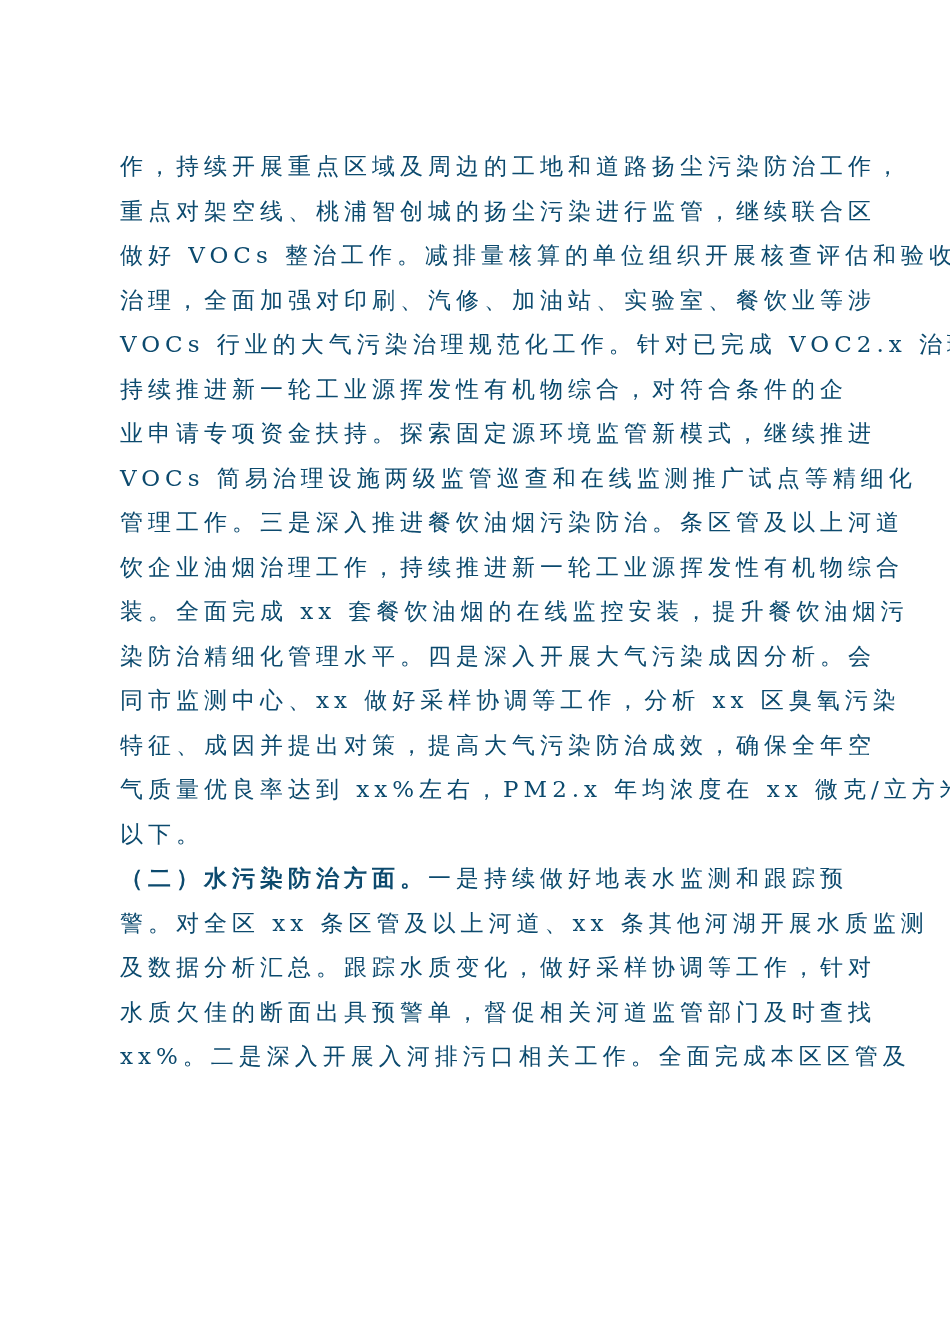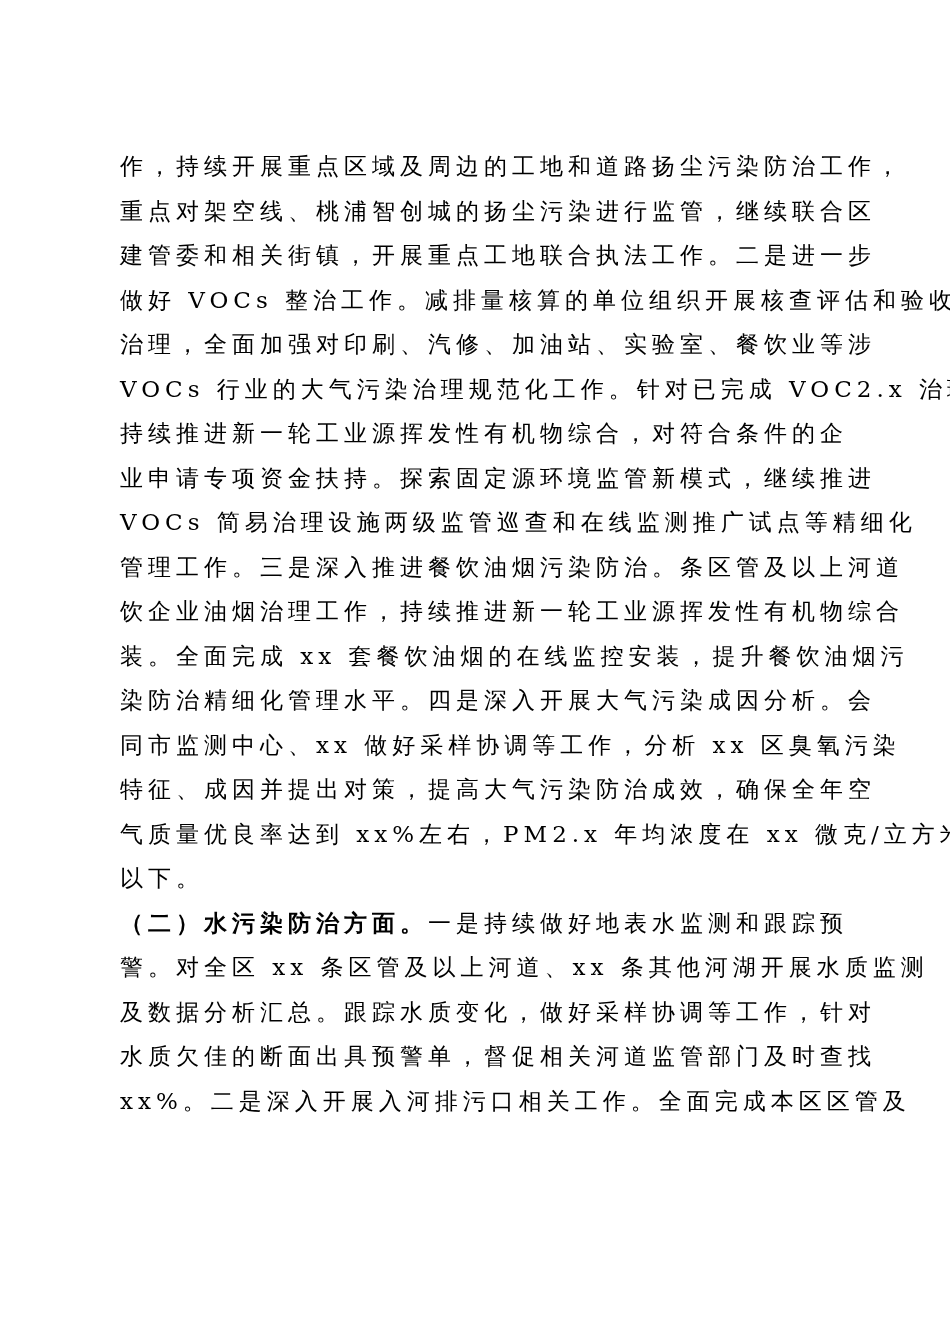--- a/index.html
+++ b/index.html
@@ -21,21 +21,21 @@
     height: 1344px;
     background: #ffffff;
   }
   .text-block {
     position: absolute;
     left: 120px;
     top: 144px;
     width: 720px;
     font-family: "DejaVu Serif", "Liberation Serif", serif;
     font-size: 23px;
-    color: #000000;
+    color: #0c4a6e;
   }
   .line {
     height: 44.5px;
     line-height: 44.5px;
     white-space: nowrap;
     letter-spacing: 5px;
   }
   .line.indent {
     padding-left: 0;
   }
@@ -45,21 +45,20 @@
 </style>
 </head>
 <body>
 
 <div class="page">
   <div class="text-block">
 
     <div>
       <div class="line">作，持续开展重点区域及周边的工地和道路扬尘污染防治工作，</div>
       <div class="line">重点对架空线、桃浦智创城的扬尘污染进行监管，继续联合区</div>
-      <div class="line">建管委和相关街镇，开展重点工地联合执法工作。二是进一步</div>
       <div class="line">做好 VOCs 整治工作。减排量核算的单位组织开展核查评估和验收</div>
       <div class="line">治理，全面加强对印刷、汽修、加油站、实验室、餐饮业等涉</div>
       <div class="line">VOCs 行业的大气污染治理规范化工作。针对已完成 VOC2.x 治理</div>
       <div class="line">持续推进新一轮工业源挥发性有机物综合，对符合条件的企</div>
       <div class="line">业申请专项资金扶持。探索固定源环境监管新模式，继续推进</div>
       <div class="line">VOCs 简易治理设施两级监管巡查和在线监测推广试点等精细化</div>
       <div class="line">管理工作。三是深入推进餐饮油烟污染防治。条区管及以上河道</div>
       <div class="line">饮企业油烟治理工作，持续推进新一轮工业源挥发性有机物综合</div>
       <div class="line">装。全面完成 xx 套餐饮油烟的在线监控安装，提升餐饮油烟污</div>
       <div class="line">染防治精细化管理水平。四是深入开展大气污染成因分析。会</div>

